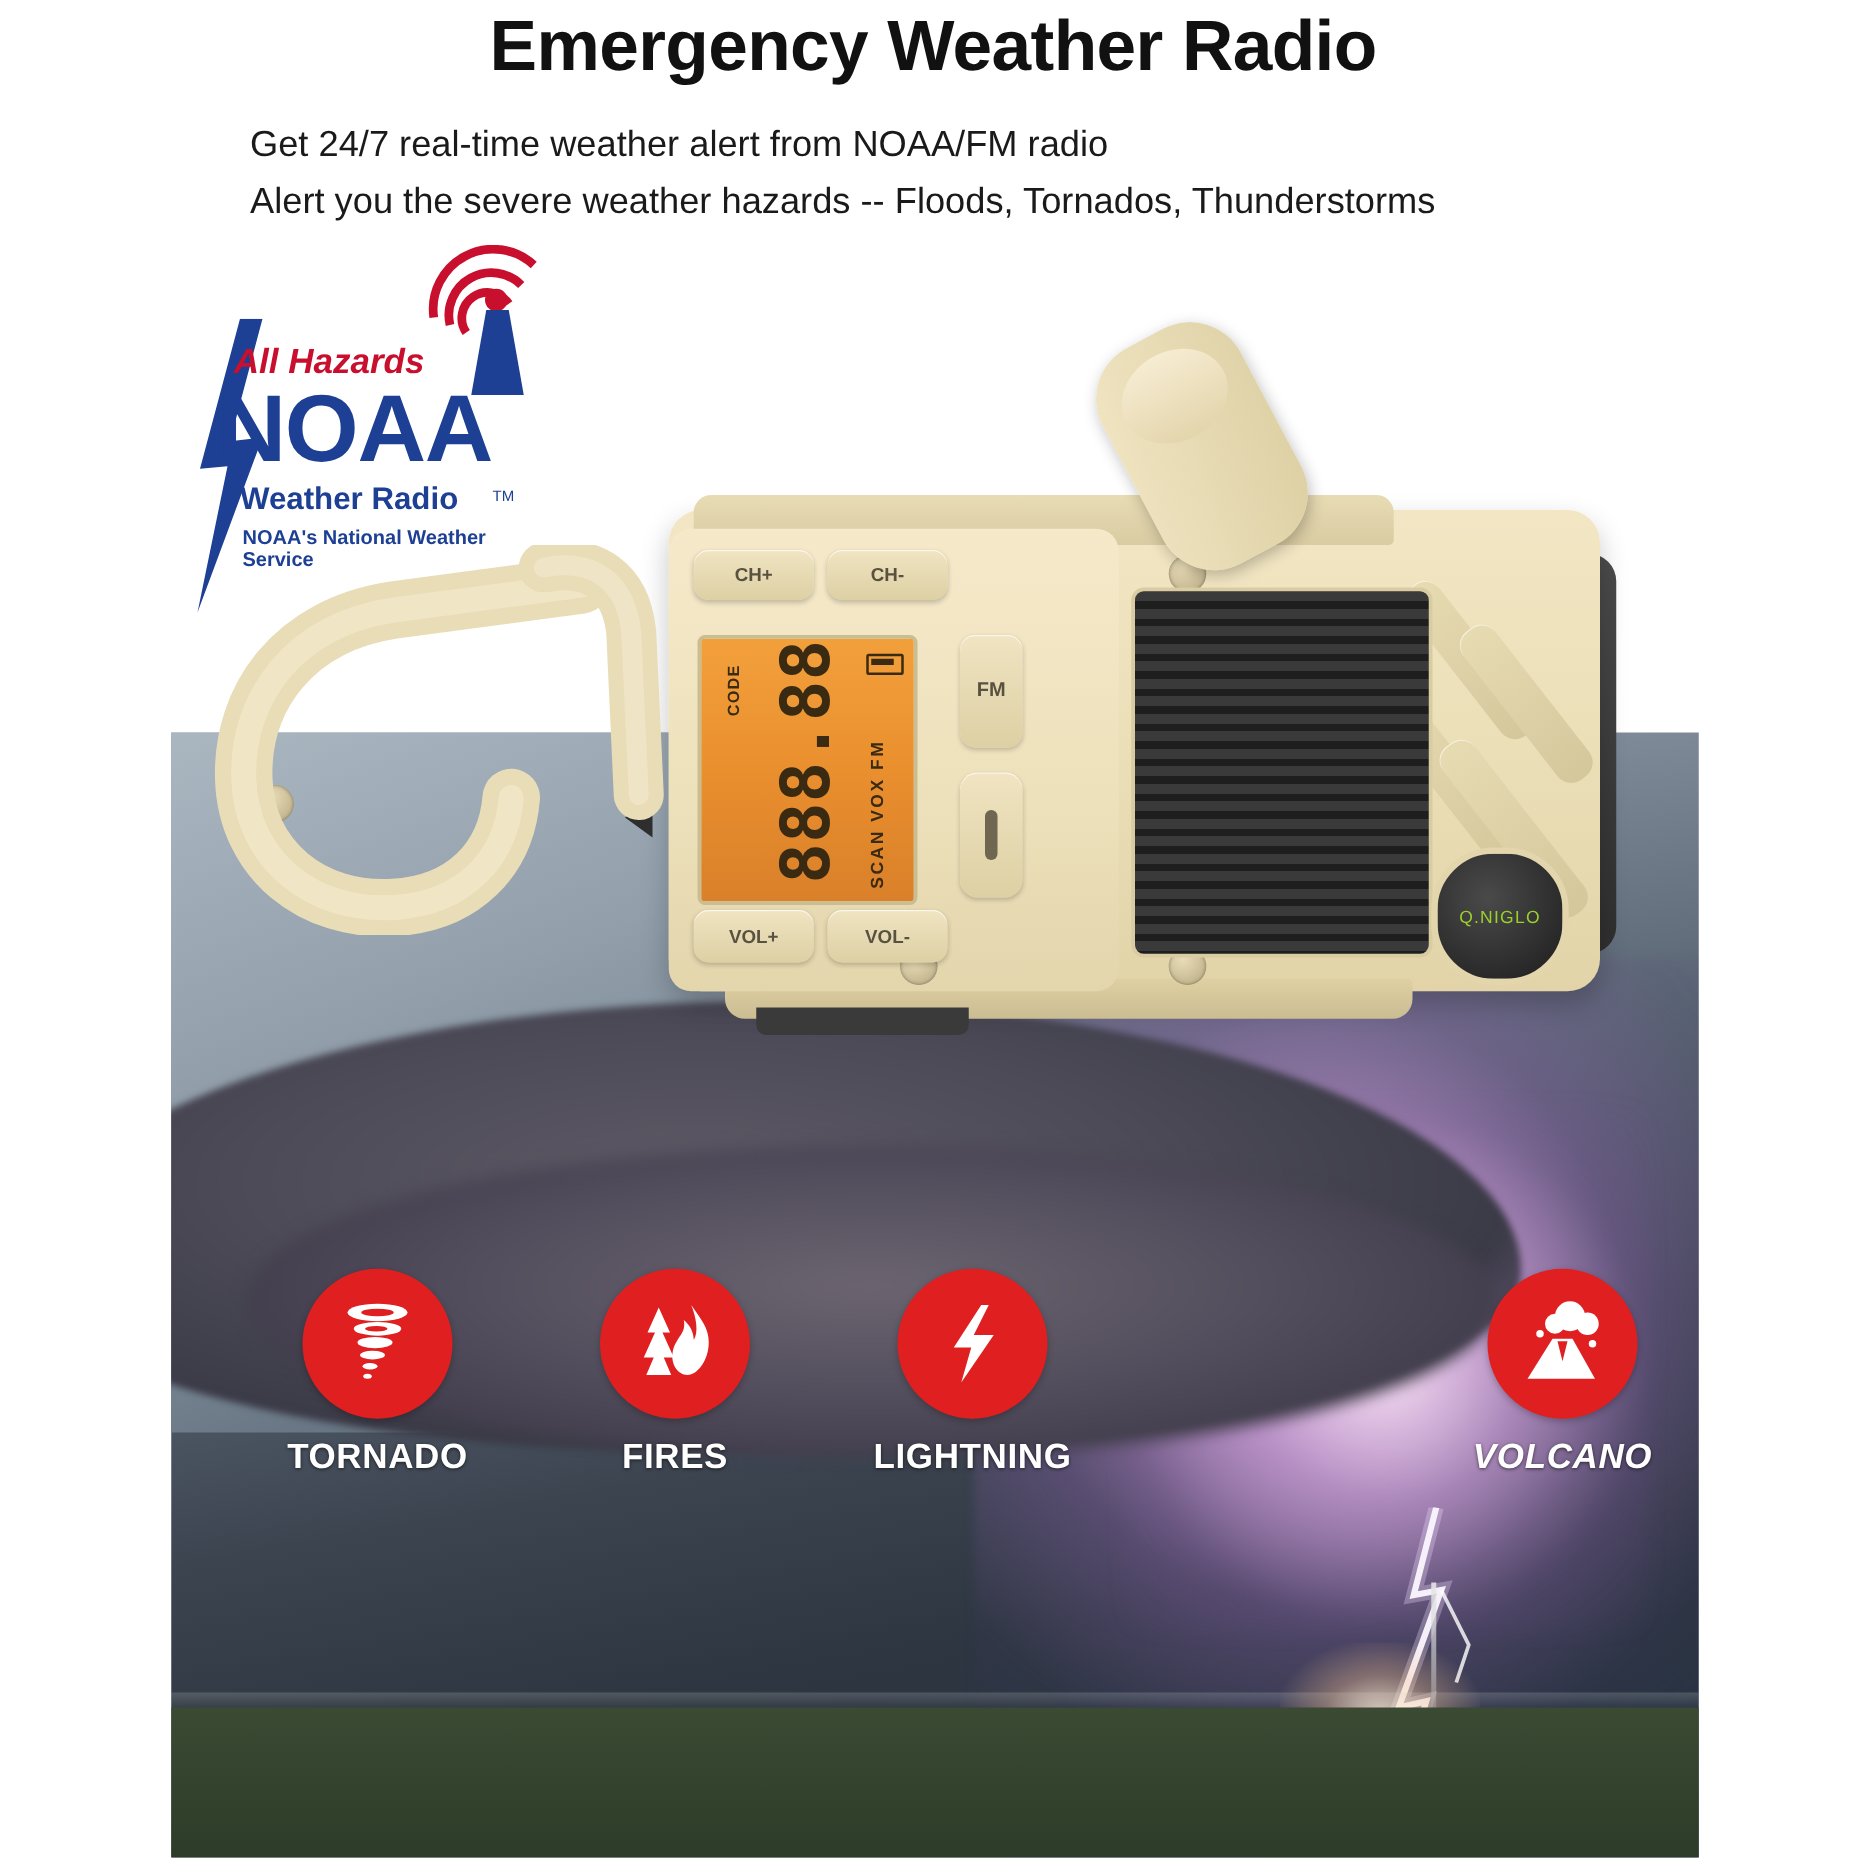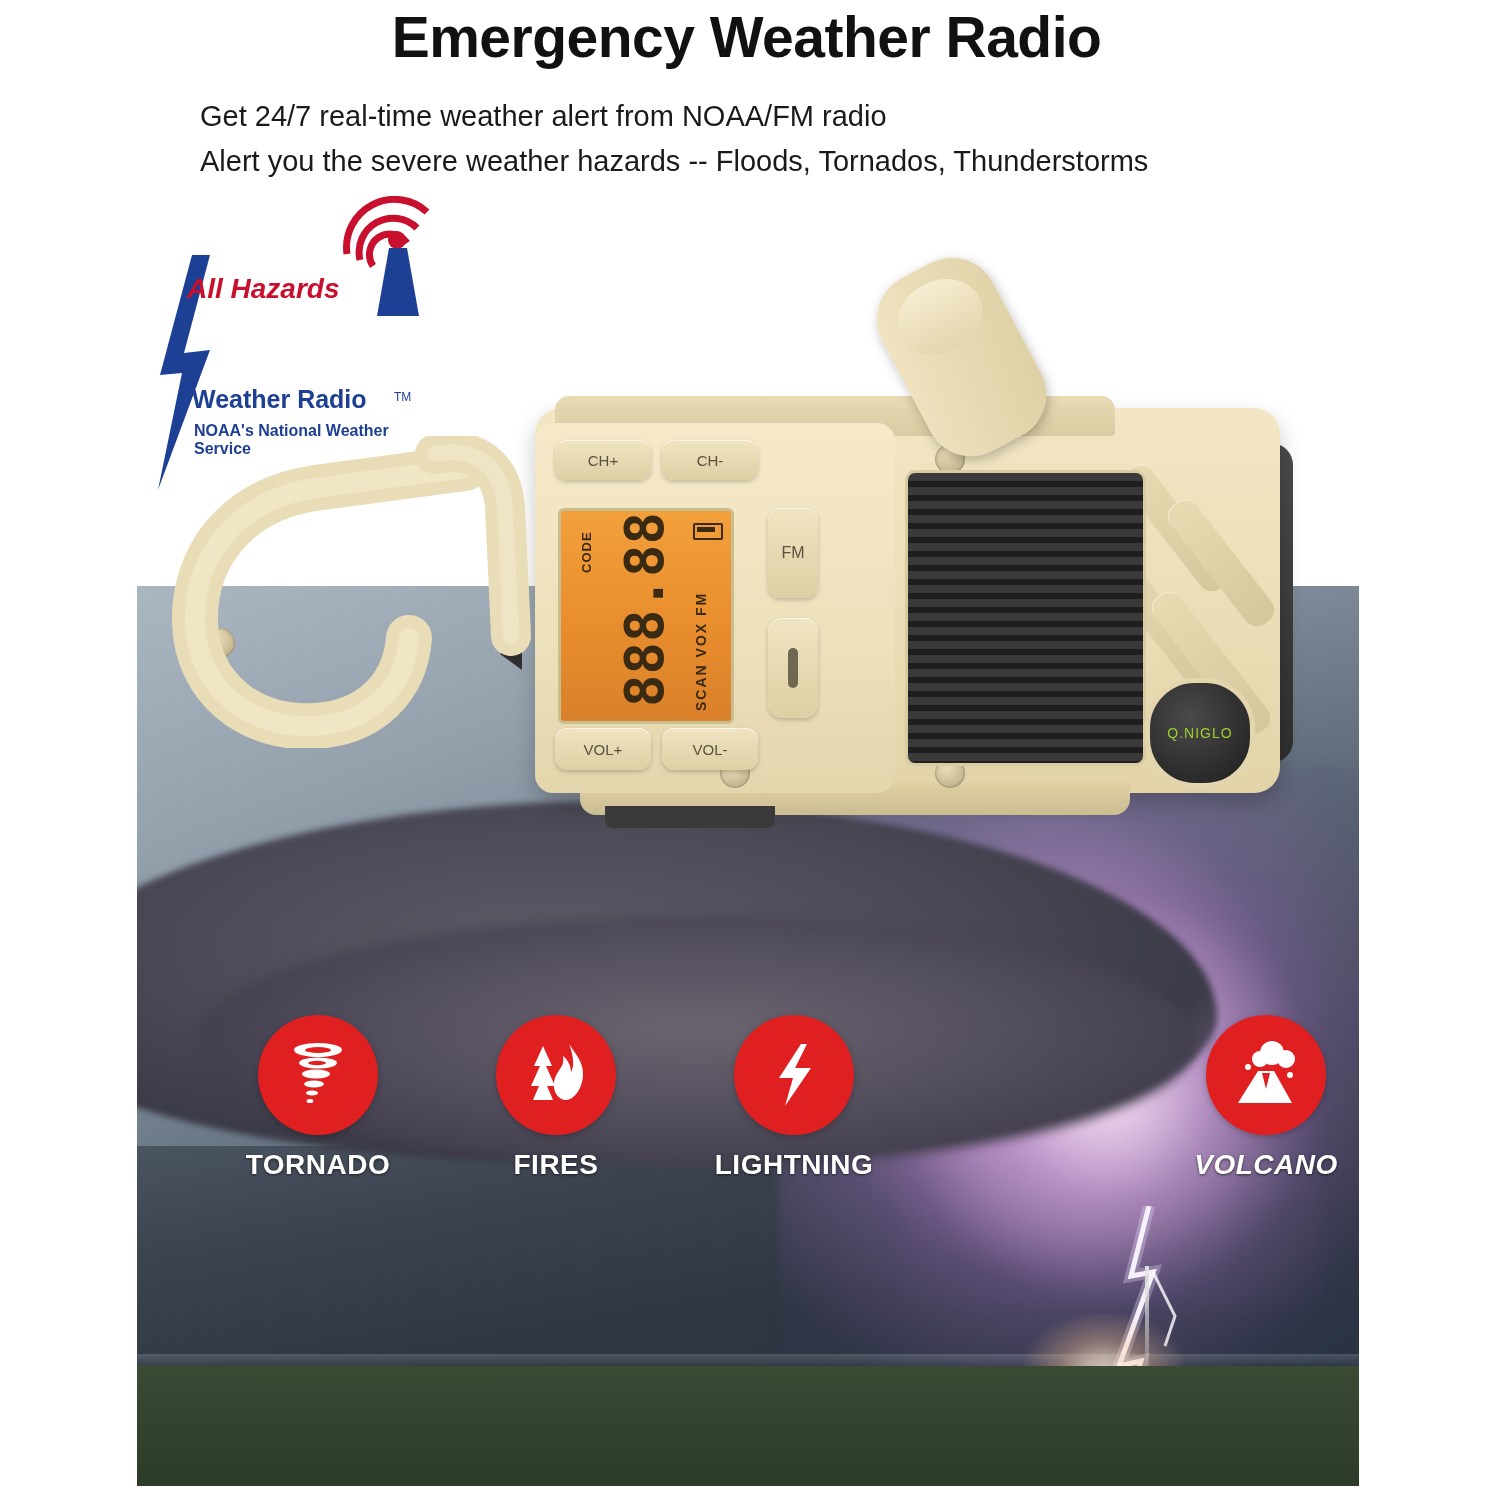--- a/index.html
+++ b/index.html
@@ -103,21 +103,21 @@
     position:absolute;right:175px;bottom:112px;width:160px;height:60px;
     background:radial-gradient(ellipse at 50% 100%, rgba(255,240,220,0.85) 0%, rgba(255,200,150,0.35) 40%, rgba(255,180,120,0) 75%);
   }
   .mast{
     position:absolute;right:210px;bottom:110px;width:4px;height:110px;
     background:linear-gradient(180deg,rgba(230,230,230,0.9),rgba(160,160,160,0.4));
   }
 
   
   .hazards{
-    position:absolute;left:146px;top:1015px;width:1222px;height:220px;
+    position:absolute;left:130px;top:1015px;width:1222px;height:220px;
   }
   .hz{
     position:absolute;width:240px;text-align:center;
   }
   .hz .circle{
     width:120px;height:120px;border-radius:60px;
     background:#e02020;margin:0 auto;
     display:flex;align-items:center;justify-content:center;
     box-shadow:0 2px 6px rgba(0,0,0,0.25);
   }
@@ -156,21 +156,21 @@
   .face-plate{
     position:absolute;left:385px;top:205px;width:360px;height:370px;
     background:linear-gradient(180deg,#f5e9ca 0%,#ede1bb 60%,#e3d5ac 100%);
     border-radius:18px;
   }
   .btn{
     position:absolute;
     background:linear-gradient(180deg,#f0e4c2,#ddd0a4);
     border-radius:12px;
     box-shadow:inset 0 1px 0 rgba(255,255,255,0.7), 0 2px 4px rgba(0,0,0,0.2);
-    color:#5a5240;font-size:15px;font-weight:normal;
+    color:#5a5240;font-size:15px;font-weight:bold;
     display:flex;align-items:center;justify-content:center;text-align:center;
   }
   .btn-chp{left:405px;top:222px;width:96px;height:40px;}
   .btn-chm{left:512px;top:222px;width:96px;height:40px;}
   .btn-volp{left:405px;top:510px;width:96px;height:42px;}
   .btn-volm{left:512px;top:510px;width:96px;height:42px;}
   .btn-fm{left:618px;top:290px;width:50px;height:90px;font-size:16px;}
   .btn-torch{left:618px;top:400px;width:50px;height:100px;border-radius:14px;}
   .torch-slot{
     position:absolute;left:638px;top:430px;width:10px;height:40px;
@@ -275,20 +275,21 @@
     <svg class="tower" viewBox="0 0 115 120">
       <g fill="none" stroke="#c8102e" stroke-width="7">
         <path d="M20 58 A48 48 0 0 1 100 16"></path>
         <path d="M33 64 A34 34 0 0 1 90 32"></path>
         <path d="M46 70 A20 20 0 0 1 80 47"></path>
       </g>
       <circle cx="70" cy="44" r="9" fill="#c8102e"></circle>
       <polygon points="62,52 80,52 92,120 50,120" fill="#1d3f94"></polygon>
     </svg>
     <div class="allhaz">All Hazards</div>
+    <div class="big">NOAA</div>
     <div class="wr">Weather Radio</div>
     <div class="tm">TM</div>
     <div class="nws">NOAA's National Weather Service</div>
   </div>
 
   <div class="photo">
     <div class="sky-left"></div>
     <div class="glow"></div>
     <div class="glow2"></div>
     <div class="shelf"></div>

